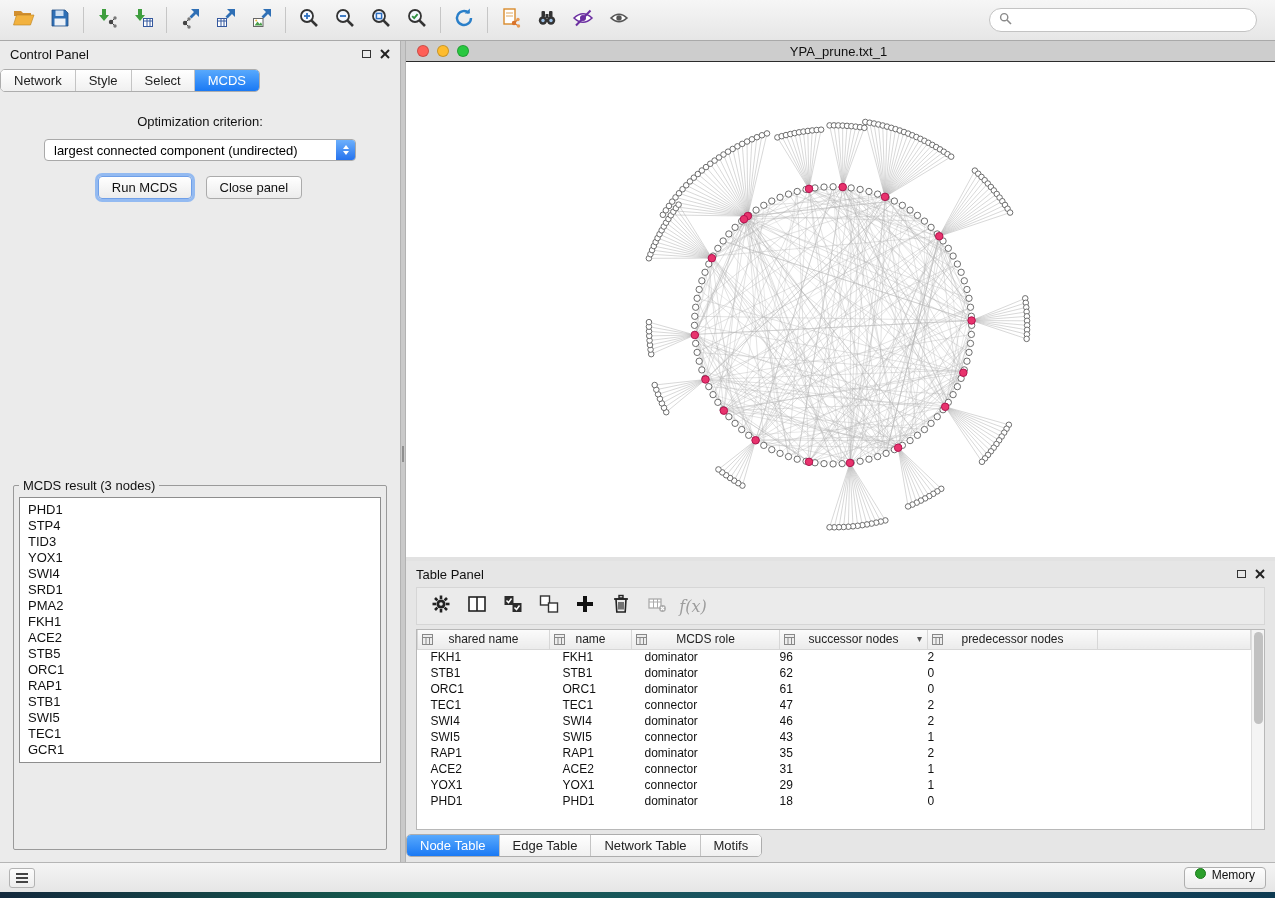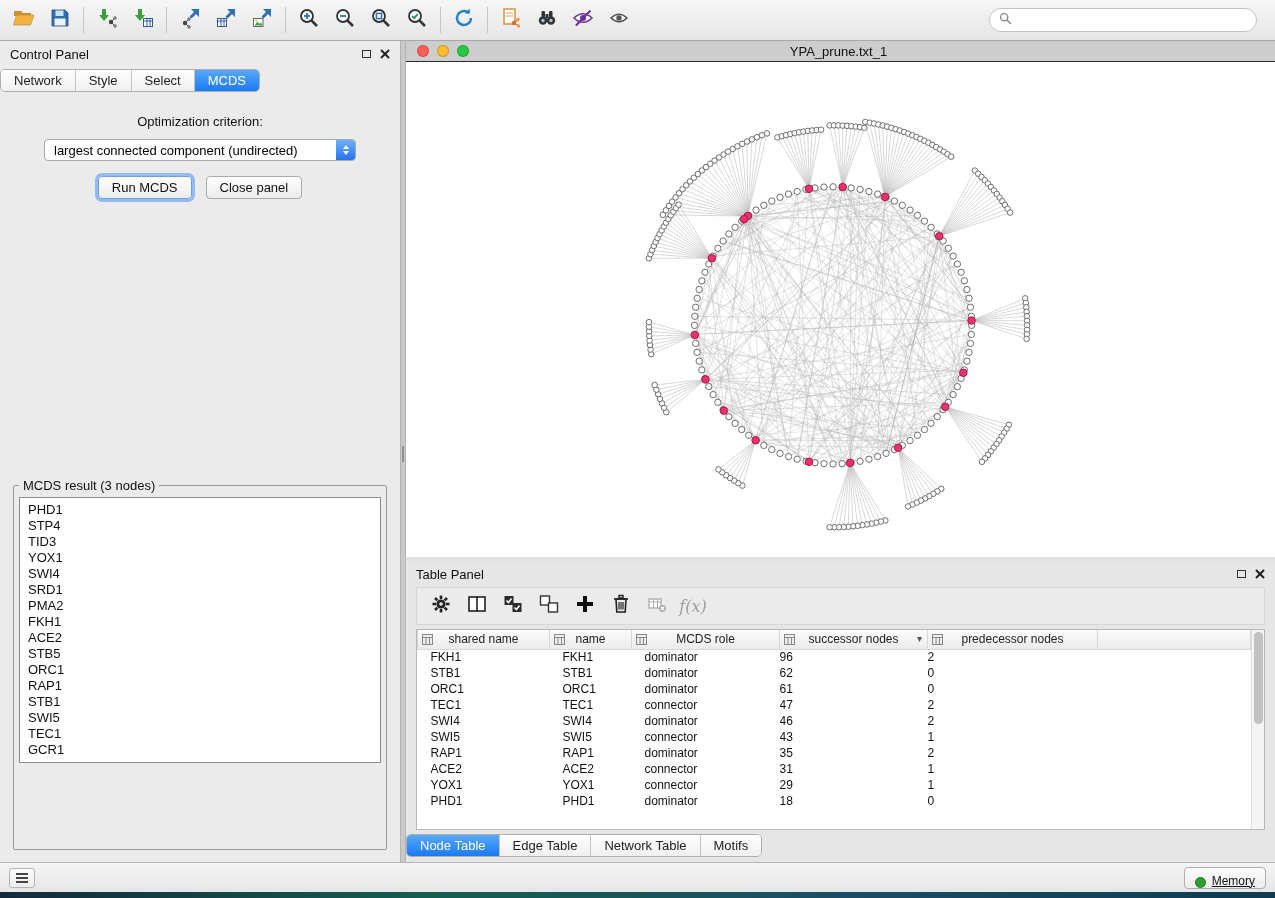--- a/index.html
+++ b/index.html
@@ -82,22 +82,22 @@
   .vscroll { width:13px; flex:0 0 13px; background:#f4f4f4; border-left:1px solid #ddd; position:relative; }
   .vthumb { position:absolute; top:2px; left:2px; width:9px; height:92px; border-radius:5px; background:#c1c1c1; }
   .table-tabbar { padding:4px 0 5px; }
 
   
   .statusbar { height:30px; flex:0 0 30px; background:linear-gradient(#f4f4f4,#e6e6e6);
     border-top:1px solid #b5b5b5; display:flex; align-items:center; padding:0 9px; }
   .menu-btn { width:26px; height:20px; border:1px solid #b3b3b3; border-radius:3px;
     background:linear-gradient(#fcfcfc,#ededed); display:flex; align-items:center; justify-content:center; }
   .ham { width:12px; height:2px; background:#444; box-shadow:0 4px 0 #444, 0 -4px 0 #444; }
-  .memory-btn { margin-left:auto; display:flex; align-items:flex-end; gap:6px; height:22px; padding:0 10px;
-    border:1px solid #aeaeae; border-radius:4px; background:linear-gradient(#fdfdfd,#ececec); font-size:12px; color:#111;text-decoration:underline; }
+  .memory-btn { margin-left:auto; display:flex; align-items:flex-start; gap:6px; height:22px; padding:0 10px;
+    border:1px solid #aeaeae; border-radius:4px; background:linear-gradient(#fdfdfd,#ececec); font-size:12px; color:#111; }
   .mem-dot { width:11px; height:11px; border-radius:50%; background:#2ca02c; border:1px solid #1d7a1d; }
 
   .sliver { height:6px; flex:0 0 6px; background:linear-gradient(90deg,#13293d,#155e4f,#1b4d66,#0e3b52); }
 </style>
 </head>
 <body>
 
 <div class="window">
 
   <div class="toolbar">

